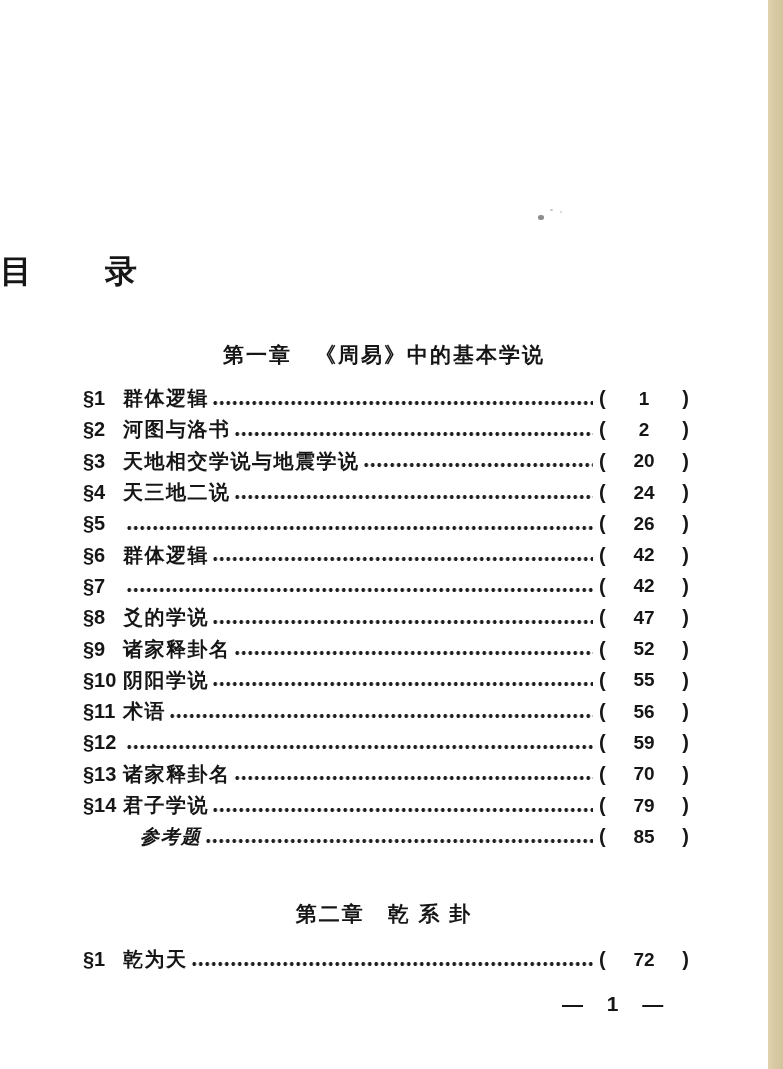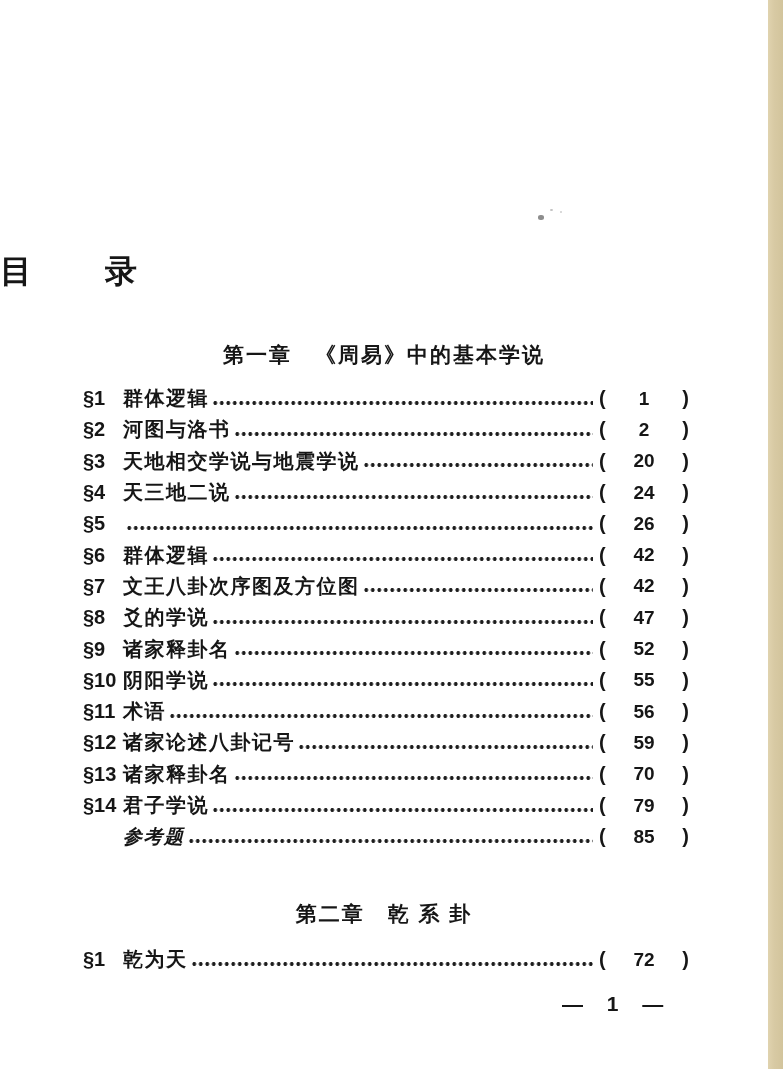--- a/index.html
+++ b/index.html
@@ -25,21 +25,21 @@
   #ch2-heading{top:881px;}
   .toc{position:absolute;left:83px;width:606px;}
   #toc1{top:383px;}
   #toc2{top:944px;}
   .row{
     display:flex;align-items:center;height:31.3px;
     font-size:20px;font-weight:bold;
   }
   .lbl{flex:none;width:40px;letter-spacing:0px;}
   .ttl{flex:none;letter-spacing:1.5px;white-space:pre;}
-  .kai{font-family:Liberation Sans, sans-serif;font-style:italic;font-size:19px;}
+  .kai{font-family:Liberation Sans, sans-serif;font-style:italic;font-size:19px;margin-left:17px;}
   .leader{
     flex:1;height:8px;align-self:center;position:relative;top:4px;
     margin:0 6px 0 3px;
     background-image:radial-gradient(circle,#1c1c1c 1.7px,transparent 2.1px);
     background-size:6.5px 8px;background-repeat:repeat-x;background-position:left center;
   }
   .pg{
     flex:none;width:90px;display:flex;justify-content:space-between;align-items:center;
     font-size:20px;font-weight:bold;
   }
@@ -129,21 +129,20 @@
     <span class="leader"></span>
     <span class="pg">
         <span>(</span>
         <span class="num">42</span>
         <span>)</span>
       </span>
   </div>
 
   <div class="row">
     <span class="lbl">§7</span>
-    <span class="ttl">文王八卦次序图及方位图</span>
     <span class="leader"></span>
     <span class="pg">
         <span>(</span>
         <span class="num">42</span>
         <span>)</span>
       </span>
   </div>
 
   <div class="row">
     <span class="lbl">§8</span>
@@ -184,21 +183,20 @@
     <span class="leader"></span>
     <span class="pg">
         <span>(</span>
         <span class="num">56</span>
         <span>)</span>
       </span>
   </div>
 
   <div class="row">
     <span class="lbl">§12</span>
-    <span class="ttl">诸家论述八卦记号</span>
     <span class="leader"></span>
     <span class="pg">
         <span>(</span>
         <span class="num">59</span>
         <span>)</span>
       </span>
   </div>
 
   <div class="row">
     <span class="lbl">§13</span>

